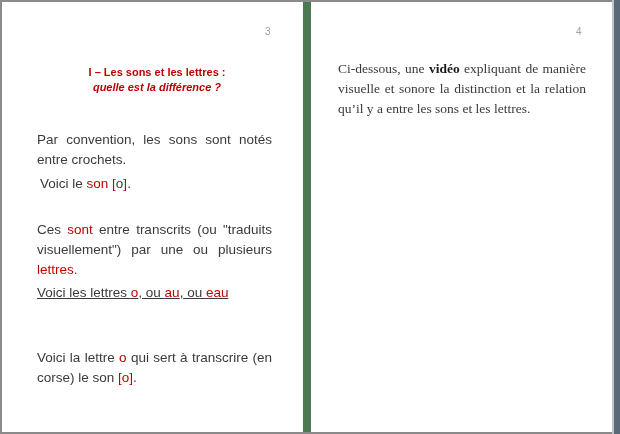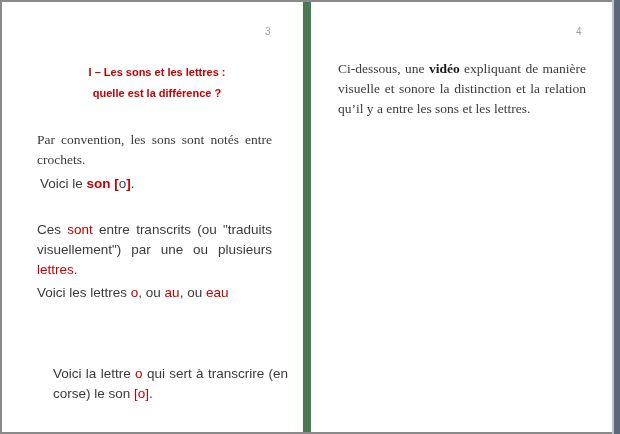--- a/index.html
+++ b/index.html
@@ -68,38 +68,38 @@
     position: absolute;
     left: 20px;
     width: 270px;
     text-align: center;
     color: #c00000;
     font-weight: bold;
     font-size: 11px;
     line-height: 26px;
   }
   .heading-1 { top: 57px; }
-  .heading-2 { top: 78px; }
+  .heading-2 { top: 72px; font-style: italic; }
 
   .para {
     position: absolute;
     font-size: 13.5px;
     color: #3a3a3a;
     line-height: 20px;
     text-align: justify;
   }
   .red { color: #c00000; }
-  .bold { font-weight: bold; }
+  .bold { font-weight: normal; }
   .underline { }
   .bold-dark { font-weight: bold; color: #1a1a1a; }
 
-  .p1 { left: 35px; top: 128px; width: 235px; font-family: Liberation Serif, serif; }
+  .p1 { left: 35px; top: 128px; width: 235px; }
   .p2 { left: 38px; top: 172px; width: 240px; }
   .p3 { left: 35px; top: 218px; width: 235px; }
-  .p4 { left: 35px; top: 281px; width: 240px; }
+  .p4 { left: 35px; top: 281px; width: 240px; text-decoration: underline; }
   .p5 { left: 35px; top: 305px; width: 235px; }
   .p6 { left: 35px; top: 346px; width: 235px; }
 
   .r1 { left: 27px; top: 57px; width: 248px; font-family: Liberation Serif, serif; }
 </style>
 </head>
 <body>
 
 <div class="frame"></div>
 
@@ -111,21 +111,21 @@
 
   <p class="para p1" style="margin:0"><span>Par convention, les sons sont notés entre crochets.</span></p>
 
   <p class="para p2" style="margin:0"><span>Voici le </span><span class="red bold">son</span><span> </span><span class="red bold">[</span><span>o</span><span class="red bold">]</span><span>.</span></p>
 
   <p class="para p3" style="margin:0"><span>Ces </span><span class="red">sont</span><span> entre </span><span class="underline">transcrits</span><span> (ou "traduits visuellement") par une ou plusieurs </span><span class="red">lettres</span><span>.</span></p>
 
   <p class="para p4" style="margin:0;text-align:left"><span>Voici les lettres </span><span class="red">o</span><span>, ou </span><span class="red">au</span><span>, ou </span><span class="red">eau</span></p>
 
 
-  <p class="para p6" style="margin:16px"><span>Voici la lettre </span><span class="red">o</span><span> qui sert à transcrire (en corse) le son </span><span class="red">[o]</span><span>.</span></p>
+  <p class="para p6" style="margin:0"><span>Voici la lettre </span><span class="red">o</span><span> qui sert à transcrire (en corse) le son </span><span class="red">[o]</span><span>.</span></p>
 </div>
 
 <div class="divider"></div>
 
 <div class="page page-right">
   <span class="page-num">4</span>
 
   <p class="para r1" style="margin:0"><span>Ci-dessous, une </span><span class="bold-dark">vidéo</span><span> expliquant de manière visuelle et sonore la distinction et la relation qu’il y a entre les sons et les lettres.</span></p>
 </div>
 

